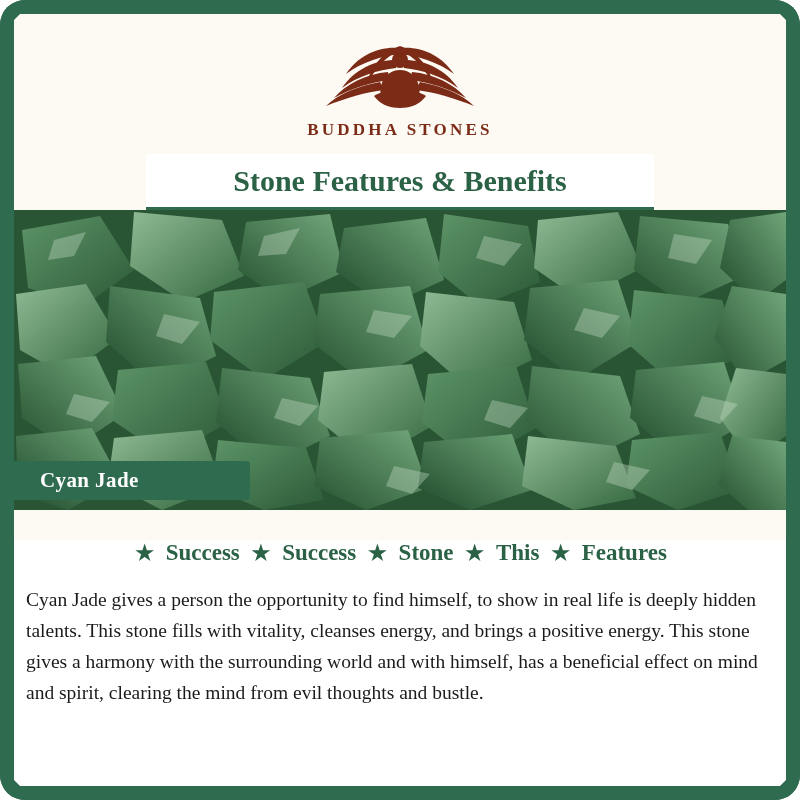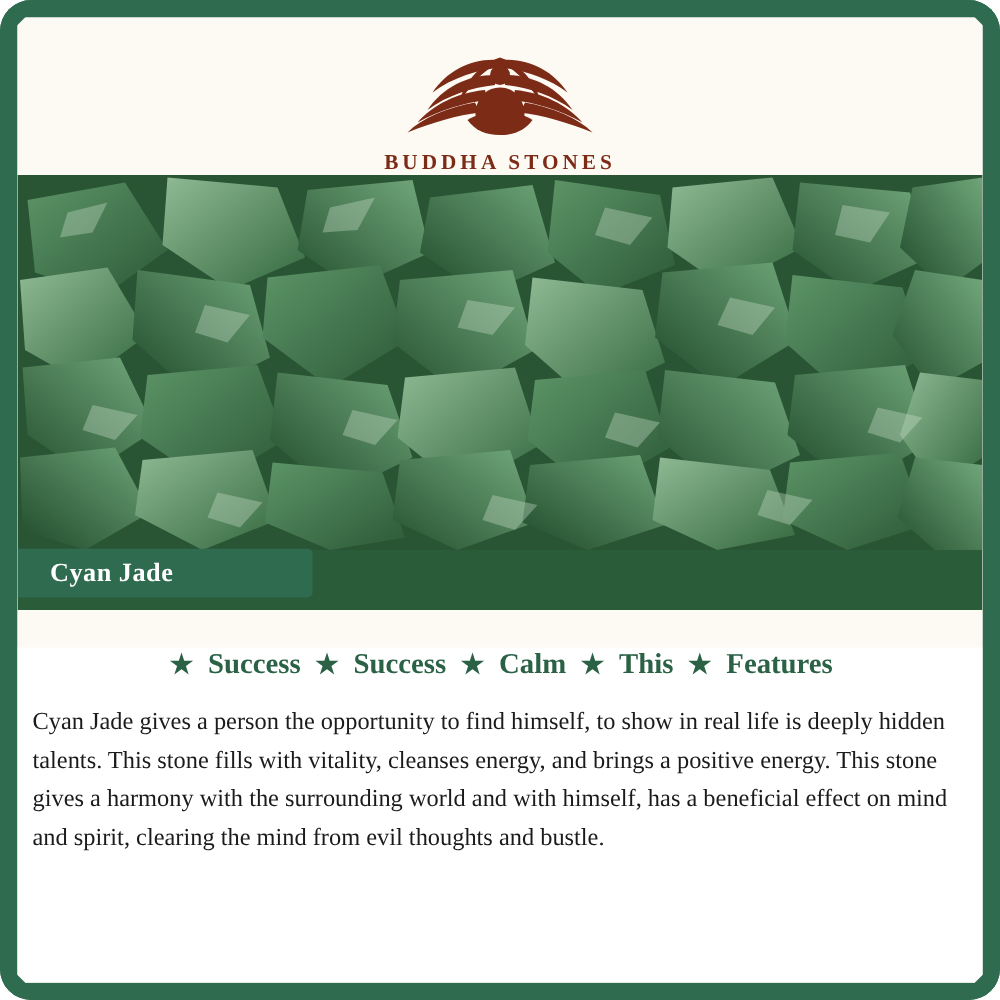--- a/index.html
+++ b/index.html
@@ -127,21 +127,21 @@
     font-size: 30px;
     font-weight: bold;
     color: #2b6246;
     font-family: "Liberation Serif", serif;
   }
 
   
   .hero {
     position: relative;
     width: 772px;
-    height: 348px;
+    height: 300px;
     overflow: hidden;
     background: #2b5c3a;
   }
   .hero svg {
     display: block;
     width: 772px;
     height: 300px;
   }
   .hero-label {
     position: absolute;
@@ -231,20 +231,24 @@
 
             <circle cx="100" cy="34" r="8"></circle>
             <path d="M100 44 C90 44 83 51 81 60 C79 68 82 74 88 77 L112 77 C118 74 121 68 119 60 C117 51 110 44 100 44 Z"></path>
             <path d="M74 70 C80 66 88 64 100 64 C112 64 120 66 126 70 C120 78 112 82 100 82 C88 82 80 78 74 70 Z"></path>
           </g>
         </svg>
       </div>
       <div class="brand-name">BUDDHA STONES</div>
     </div>
 
+    <div class="title-band">
+      <div class="band-bg"></div>
+      <div class="title-text">Stone Features &amp; Benefits</div>
+    </div>
 
     <div class="hero">
       <svg viewBox="0 0 772 300" xmlns="http://www.w3.org/2000/svg">
         <defs>
           <linearGradient id="g1" x1="0" y1="0" x2="1" y2="1">
             <stop offset="0%" stop-color="#5d9467"></stop>
               <stop offset="100%" stop-color="#2c5a37"></stop>
           </linearGradient>
           <linearGradient id="g2" x1="0" y1="1" x2="1" y2="0">
             <stop offset="0%" stop-color="#24512f"></stop>
@@ -317,21 +321,21 @@
       <div class="hero-label">Cyan Jade</div>
     </div>
 
     <div class="body-area">
       <div class="benefits">
         <span class="star">★</span>
         <span class="kw">Success</span>
         <span class="star">★</span>
         <span class="kw">Success</span>
         <span class="star">★</span>
-        <span class="kw">Calm</span>
+        <span class="kw">Stone</span>
         <span class="star">★</span>
         <span class="kw">This</span>
         <span class="star">★</span>
         <span class="kw">Features</span>
       </div>
 
       <div class="description">Cyan Jade gives a person the opportunity to find himself, to show in real life is deeply hidden talents. This stone fills with vitality, cleanses energy, and brings a positive energy. This stone gives a harmony with the surrounding world and with himself, has a beneficial effect on mind and spirit, clearing the mind from evil thoughts and bustle.</div>
     </div>
 
   </div>

